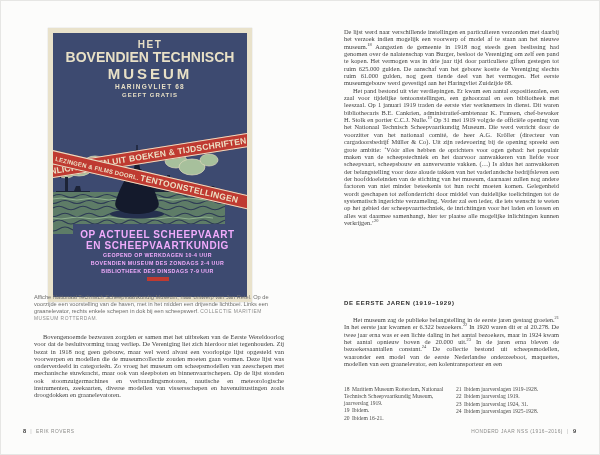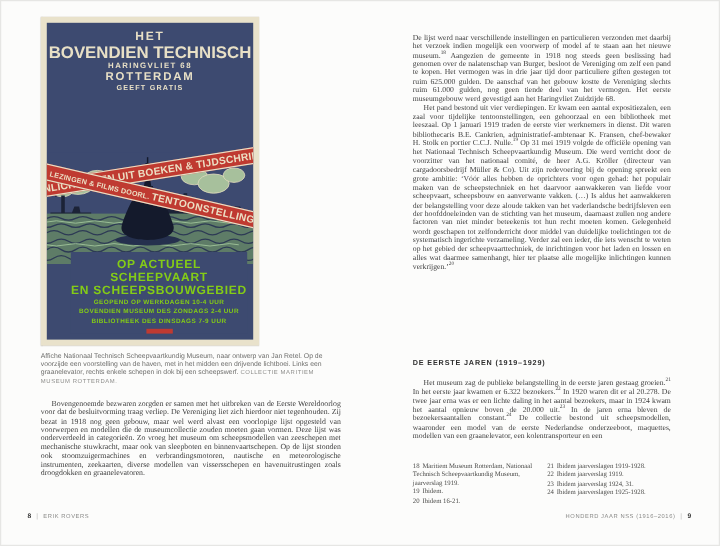--- a/index.html
+++ b/index.html
@@ -7,41 +7,41 @@
     width:600px;height:455px;
     background:#fbfbf9;
     font-family:"Liberation Serif", serif;
     color:#3e3e3e;
     position:relative;
     overflow:hidden;
   }
   .spread{position:absolute;inset:0;border:1px solid #e6e6e4;box-sizing:border-box;background:#fcfcfb;}
 
   
-  .poster{position:absolute;left:33px;top:13px;width:182px;height:274px;margin:0;
+  .poster{position:absolute;left:33px;top:13px;width:204px;height:274px;margin:14px;
           background:#e9e2cb;box-shadow:0 0 1px rgba(0,0,0,.25);}
   .poster-inner{position:absolute;inset:5px;background:#3d4a70;overflow:hidden;}
   .title-block{position:absolute;top:6px;left:0;right:0;text-align:center;color:#e8e0c6;
                font-family:"Liberation Sans", sans-serif;font-weight:bold;}
   .t-het{font-size:10px;line-height:11px;letter-spacing:1.5px;}
   .t-l1,.t-l2{font-size:14px;line-height:14.5px;letter-spacing:0;}
   .t-museum{font-size:15px;line-height:17px;letter-spacing:3px;}
   .t-addr1{font-size:6.5px;line-height:8px;letter-spacing:1.2px;margin-top:1px;}
   .t-addr2{font-size:9.5px;line-height:10px;letter-spacing:1.5px;}
   .t-addr3{font-size:6px;line-height:8px;letter-spacing:1px;}
   .scene{position:absolute;left:0;top:108px;width:172px;height:93px;display:block;}
   .ribbon{position:absolute;left:-12px;width:212px;background:#bf3a31;color:#ecdfc4;
           text-align:center;font-family:"Liberation Sans", sans-serif;font-weight:bold;
           border-top:1px solid #e7dfc6;border-bottom:1px solid #e7dfc6;padding:1px 0;}
   .ribbon-a{top:116px;transform:rotate(-9deg);font-size:8.5px;letter-spacing:.2px;}
   .ribbon-b{top:139px;transform:rotate(13deg);font-size:6px;}
   .ribbon-b .rb-small{font-size:6px;letter-spacing:.2px;}
   .ribbon-b .rb-big{font-size:8.5px;letter-spacing:.3px;}
   .panel{position:absolute;left:20px;right:5px;bottom:5px;height:68px;background:#3d4a70;
-         text-align:center;color:#84cc16;font-family:"Liberation Sans", sans-serif;font-weight:bold;
+         text-align:center;color:#f0abfc;font-family:"Liberation Sans", sans-serif;font-weight:bold;
          padding-top:5px;box-sizing:border-box;}
   .panel-h{font-size:10px;line-height:11px;letter-spacing:.6px;}
   .panel-s{font-size:5.3px;line-height:6.8px;letter-spacing:.4px;margin-top:1px;}
   .panel-s:first-of-type{margin-top:3px;}
   .stamp{width:22px;height:4px;background:#bf3a31;margin:3px auto 0;}
 
   
   .caption{position:absolute;left:33px;top:293px;width:240px;margin:0;
            font-family:"Liberation Sans", sans-serif;font-size:5.7px;line-height:7.1px;color:#6e6e6c;}
   .caption .sc{text-transform:uppercase;font-size:4.9px;letter-spacing:.5px;color:#8c8c8a;}
@@ -79,22 +79,22 @@
 <div class="spread">
 
   <div>
 
     <figure class="poster">
       <div class="poster-inner">
 
         <div class="title-block">
           <div class="t-het">HET</div>
           <div class="t-l1">BOVENDIEN TECHNISCH</div>
+          <div class="t-museum">MUSEUM</div>
           <div class="t-addr1">HARINGVLIET 68</div>
-          <div class="t-addr2">ROTTERDAM</div>
           <div class="t-addr3">GEEFT GRATIS</div>
         </div>
 
         <svg class="scene" viewBox="0 0 172 93" preserveAspectRatio="none">
           <rect x="0" y="0" width="172" height="93" fill="#3d4a70"></rect>
           <g fill="#a7c09c" stroke="#ded8ba" stroke-width="0.7">
             <ellipse cx="26" cy="27" rx="13" ry="8"></ellipse>
             <ellipse cx="42" cy="22" rx="11" ry="7"></ellipse>
             <ellipse cx="13" cy="31" rx="9" ry="6"></ellipse>
             <ellipse cx="123" cy="20" rx="11" ry="7"></ellipse>
@@ -136,21 +136,21 @@
           <span>INLICHTINGEN UIT BOEKEN &amp; TIJDSCHRIFTEN</span>
         </div>
         <div class="ribbon ribbon-b">
           <span class="rb-small">LEZINGEN &amp; FILMS</span>
           <span class="rb-small">DOORL.</span>
           <span class="rb-big">TENTOONSTELLINGEN</span>
         </div>
 
         <div class="panel">
           <div class="panel-h">OP ACTUEEL SCHEEPVAART</div>
-          <div class="panel-h">EN SCHEEPSBOUWGEBIED</div>
+          <div class="panel-h">EN SCHEEPVAARTKUNDIG</div>
           <div class="panel-s">GEOPEND OP WERKDAGEN 10-4 UUR</div>
           <div class="panel-s">BOVENDIEN MUSEUM DES ZONDAGS 2-4 UUR</div>
           <div class="panel-s">BIBLIOTHEEK DES DINSDAGS 7-9 UUR</div>
           <div class="stamp"></div>
         </div>
 
       </div>
     </figure>
 
     <p class="caption">Affiche Nationaal Technisch Scheepvaartkundig Museum, naar ontwerp van Jan Retel. Op de voorzijde een voorstelling van de haven, met in het midden een drijvende lichtboei. Links een graanelevator, rechts enkele schepen in dok bij een scheepswerf. <span class="sc">collectie maritiem museum rotterdam.</span></p>

